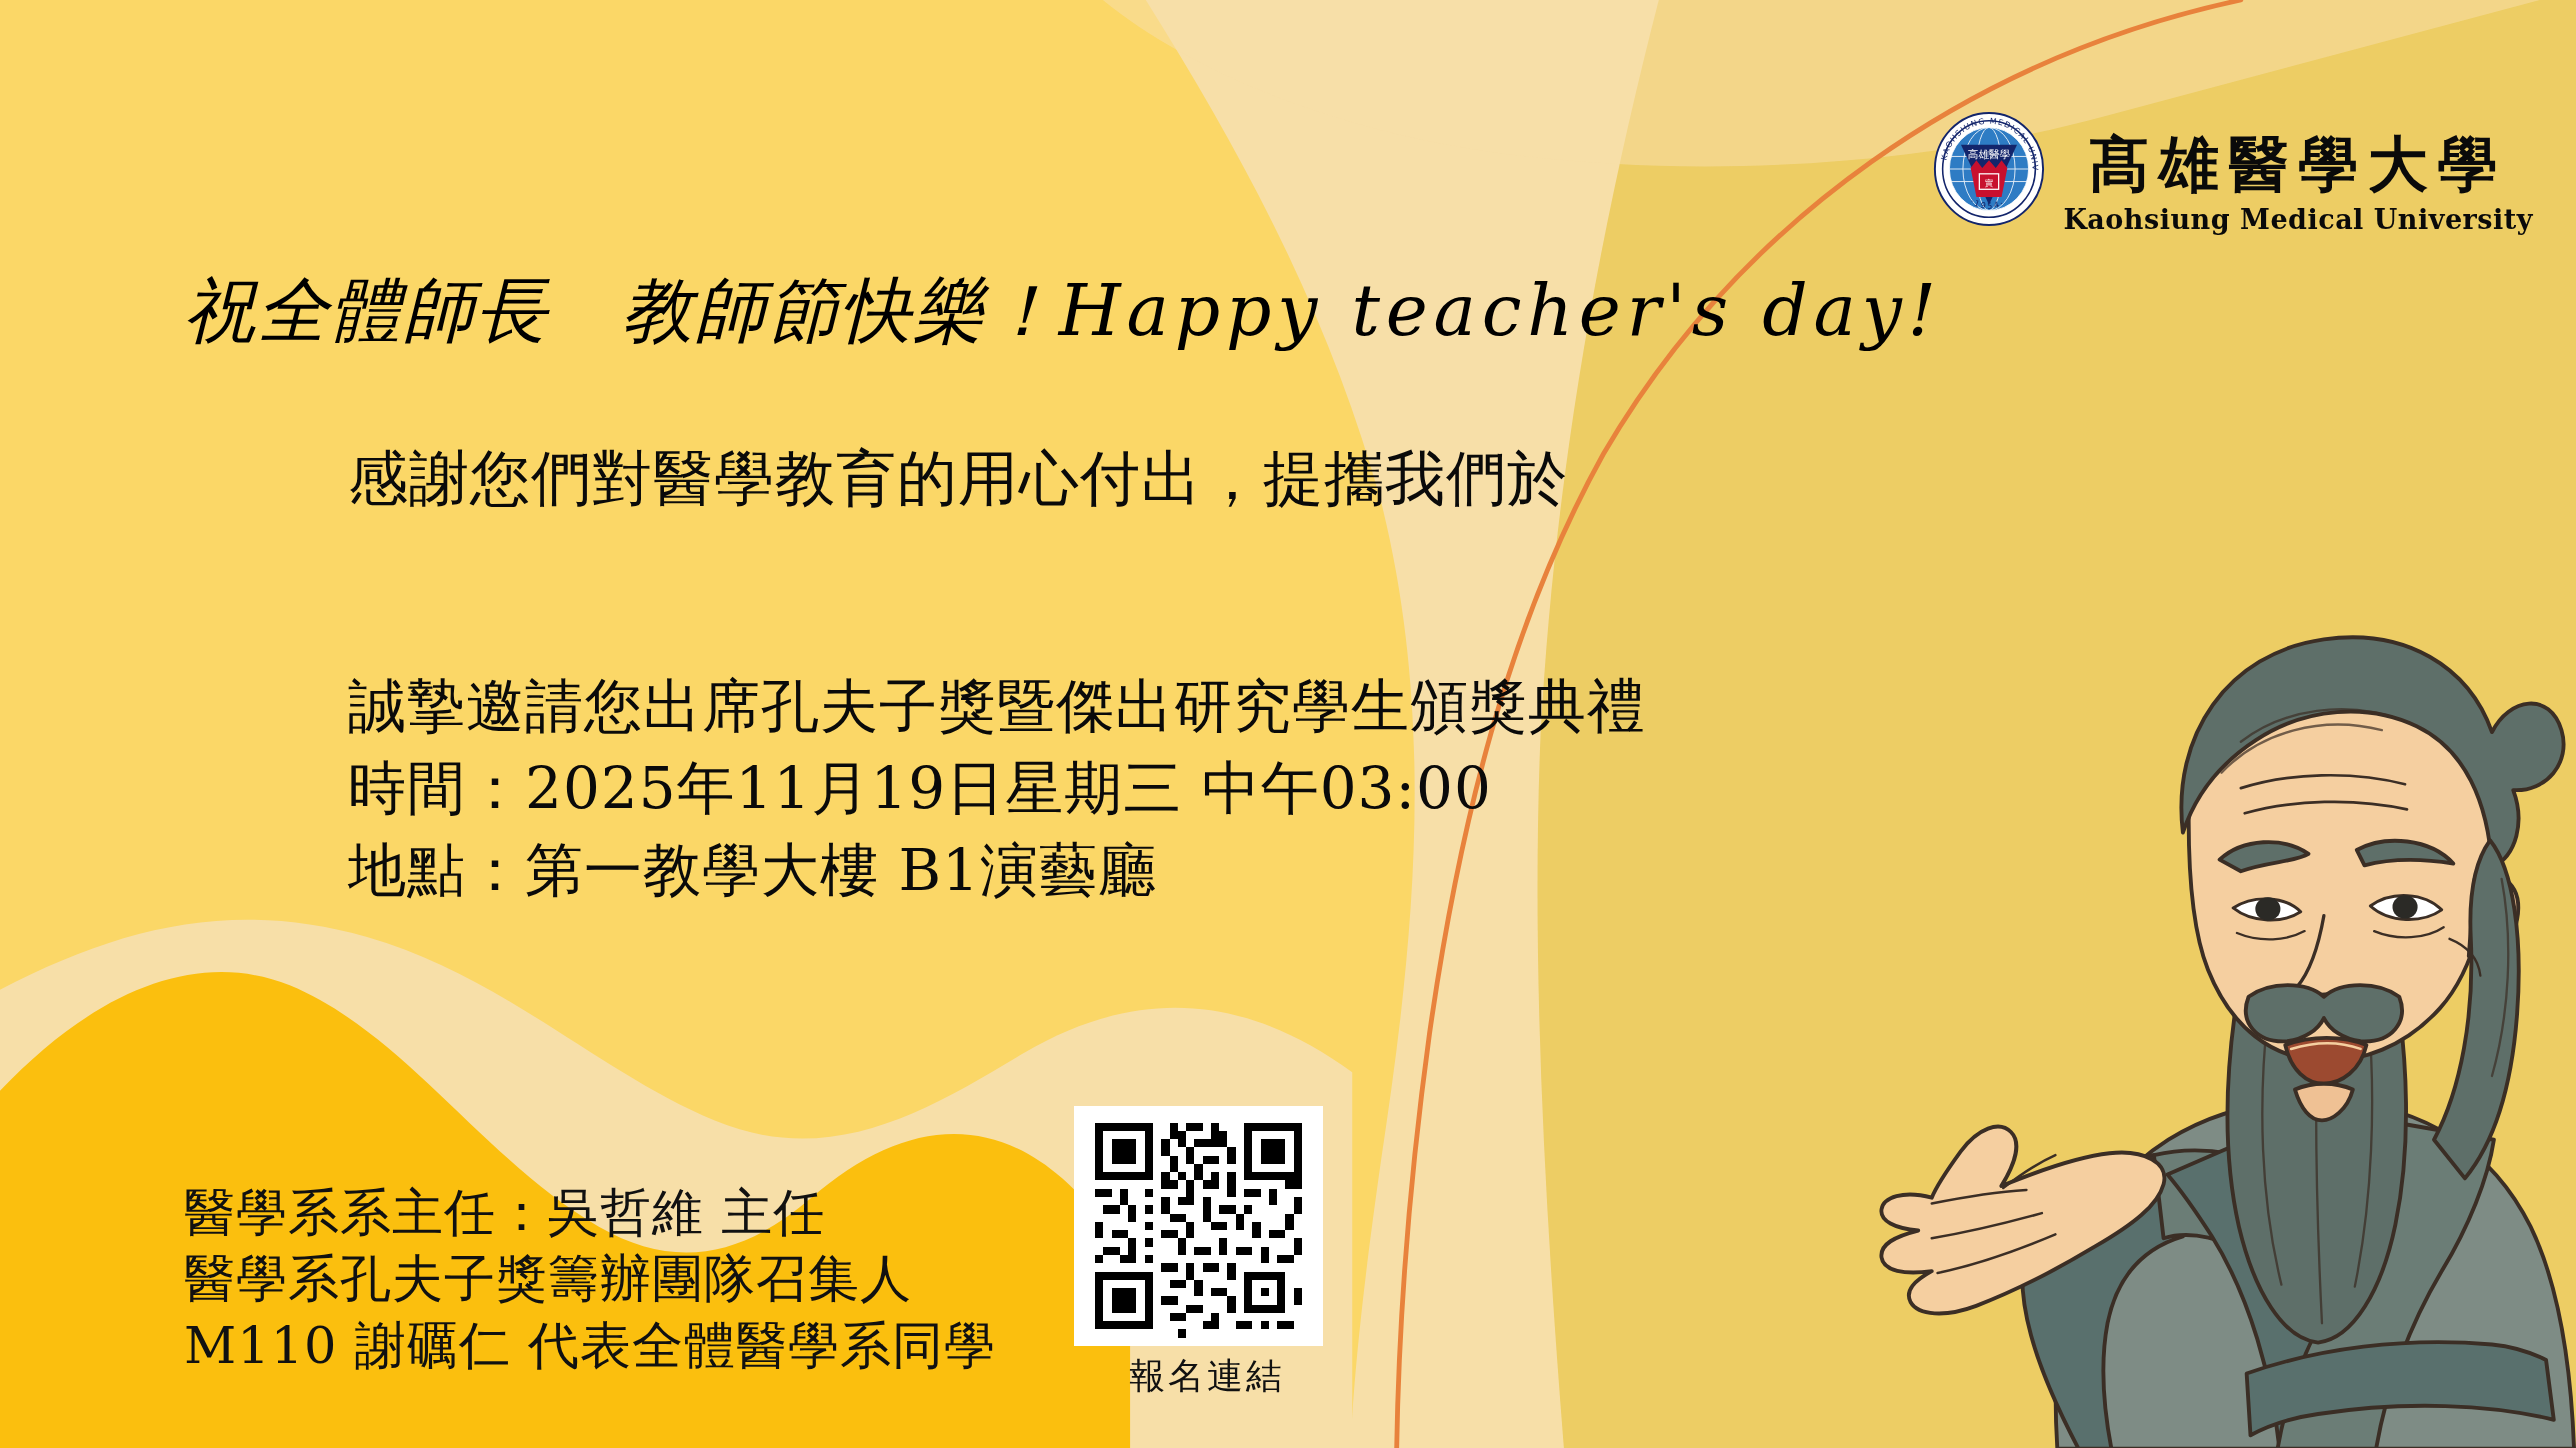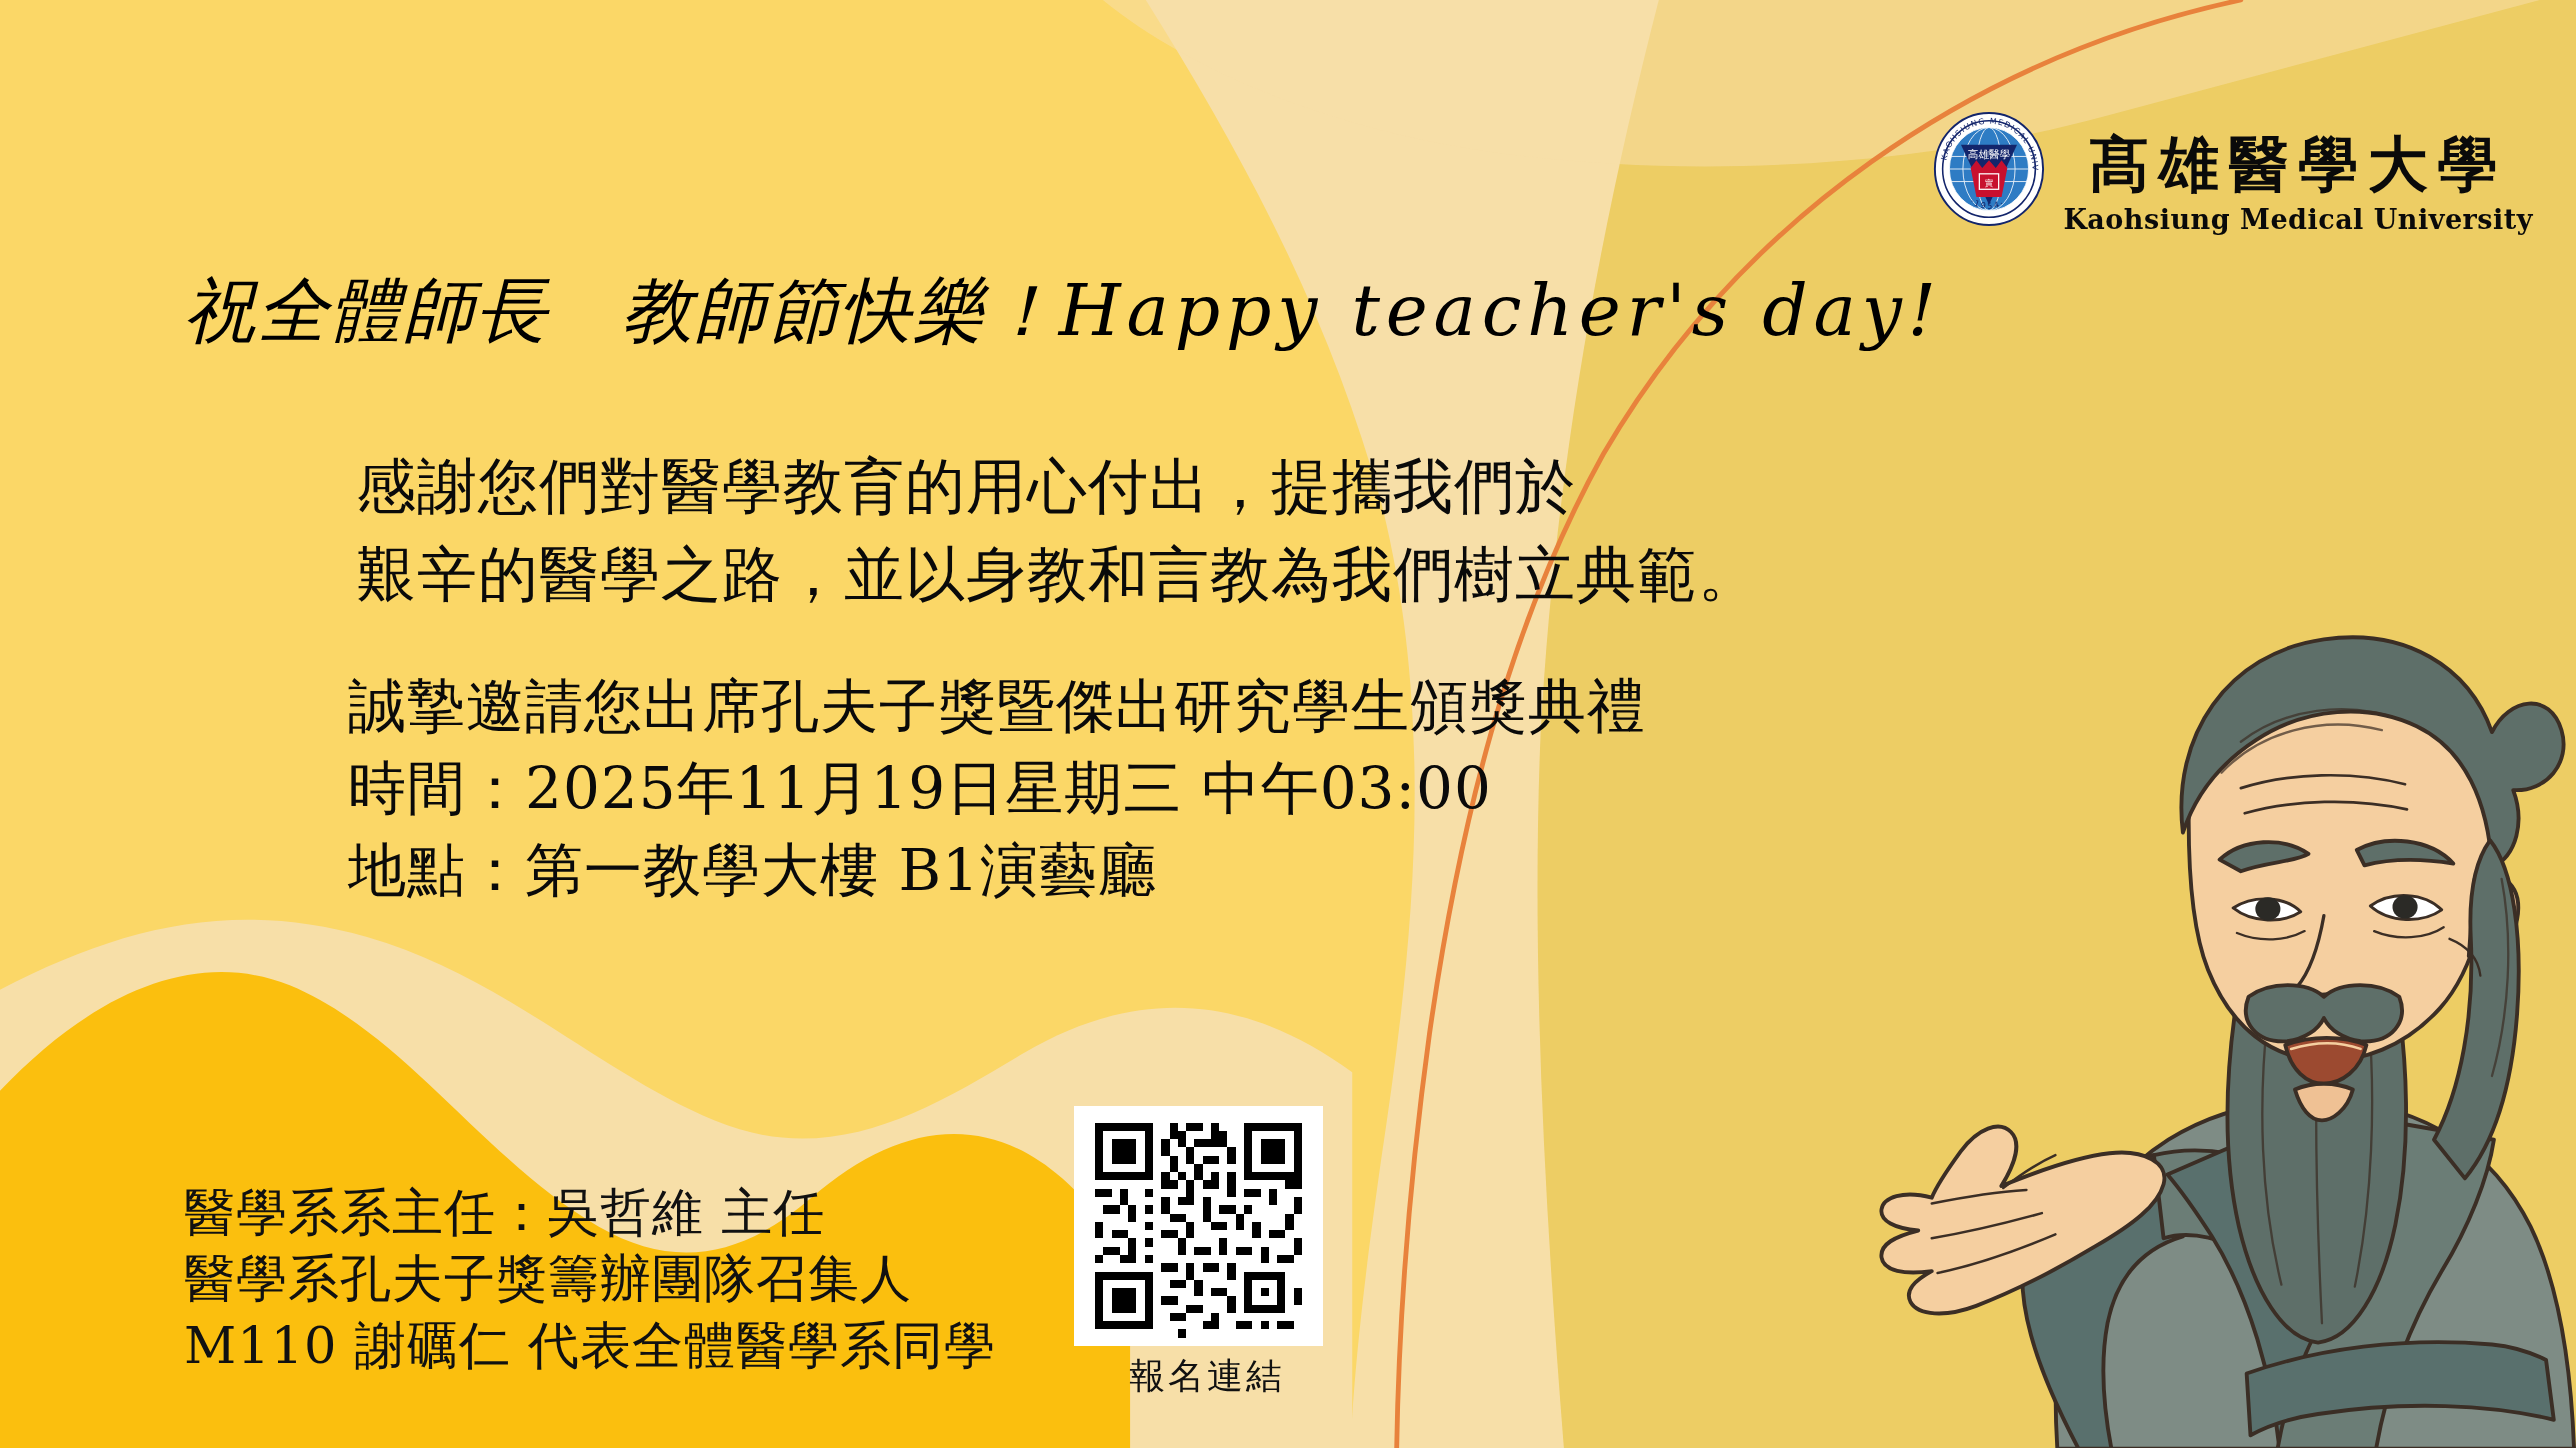--- a/index.html
+++ b/index.html
@@ -20,21 +20,21 @@
     font-style:italic;
   }
   .headline .en{font-family:"DejaVu Serif","Liberation Serif",serif;letter-spacing:5.8px;}
 
   
   .body-para{
     position:absolute;left:348px;top:439px;
     font-size:60px;line-height:1.33;color:#0a0a0a;
     letter-spacing:1px;white-space:nowrap;
   }
-  .body-para div{margin:8px;padding:0;}
+  .body-para div{margin:0;padding:0;}
 
   
   .invite{
     position:absolute;left:348px;top:666px;
     font-size:58px;line-height:1.41;color:#0a0a0a;
     letter-spacing:1px;white-space:nowrap;
   }
 
   
   .signature{
@@ -151,21 +151,20 @@
       <span class="logo-en">Kaohsiung Medical University</span>
     </span>
   </div>
 
   <div class="headline">
     <span>祝全體師長　教師節快樂！</span><span class="en">Happy teacher's day!</span>
   </div>
 
   <div class="body-para">
     <div>感謝您們對醫學教育的用心付出，提攜我們於</div>
-    <div>艱辛的醫學之路，並以身教和言教為我們樹立典範。</div>
   </div>
 
   <div class="invite">
     <div>誠摯邀請您出席孔夫子獎暨傑出研究學生頒獎典禮</div>
     <div>時間：2025年11月19日星期三 中午03:00</div>
     <div>地點：第一教學大樓 B1演藝廳</div>
   </div>
 
   <div class="signature">
     <div>醫學系系主任：吳哲維 主任</div>

